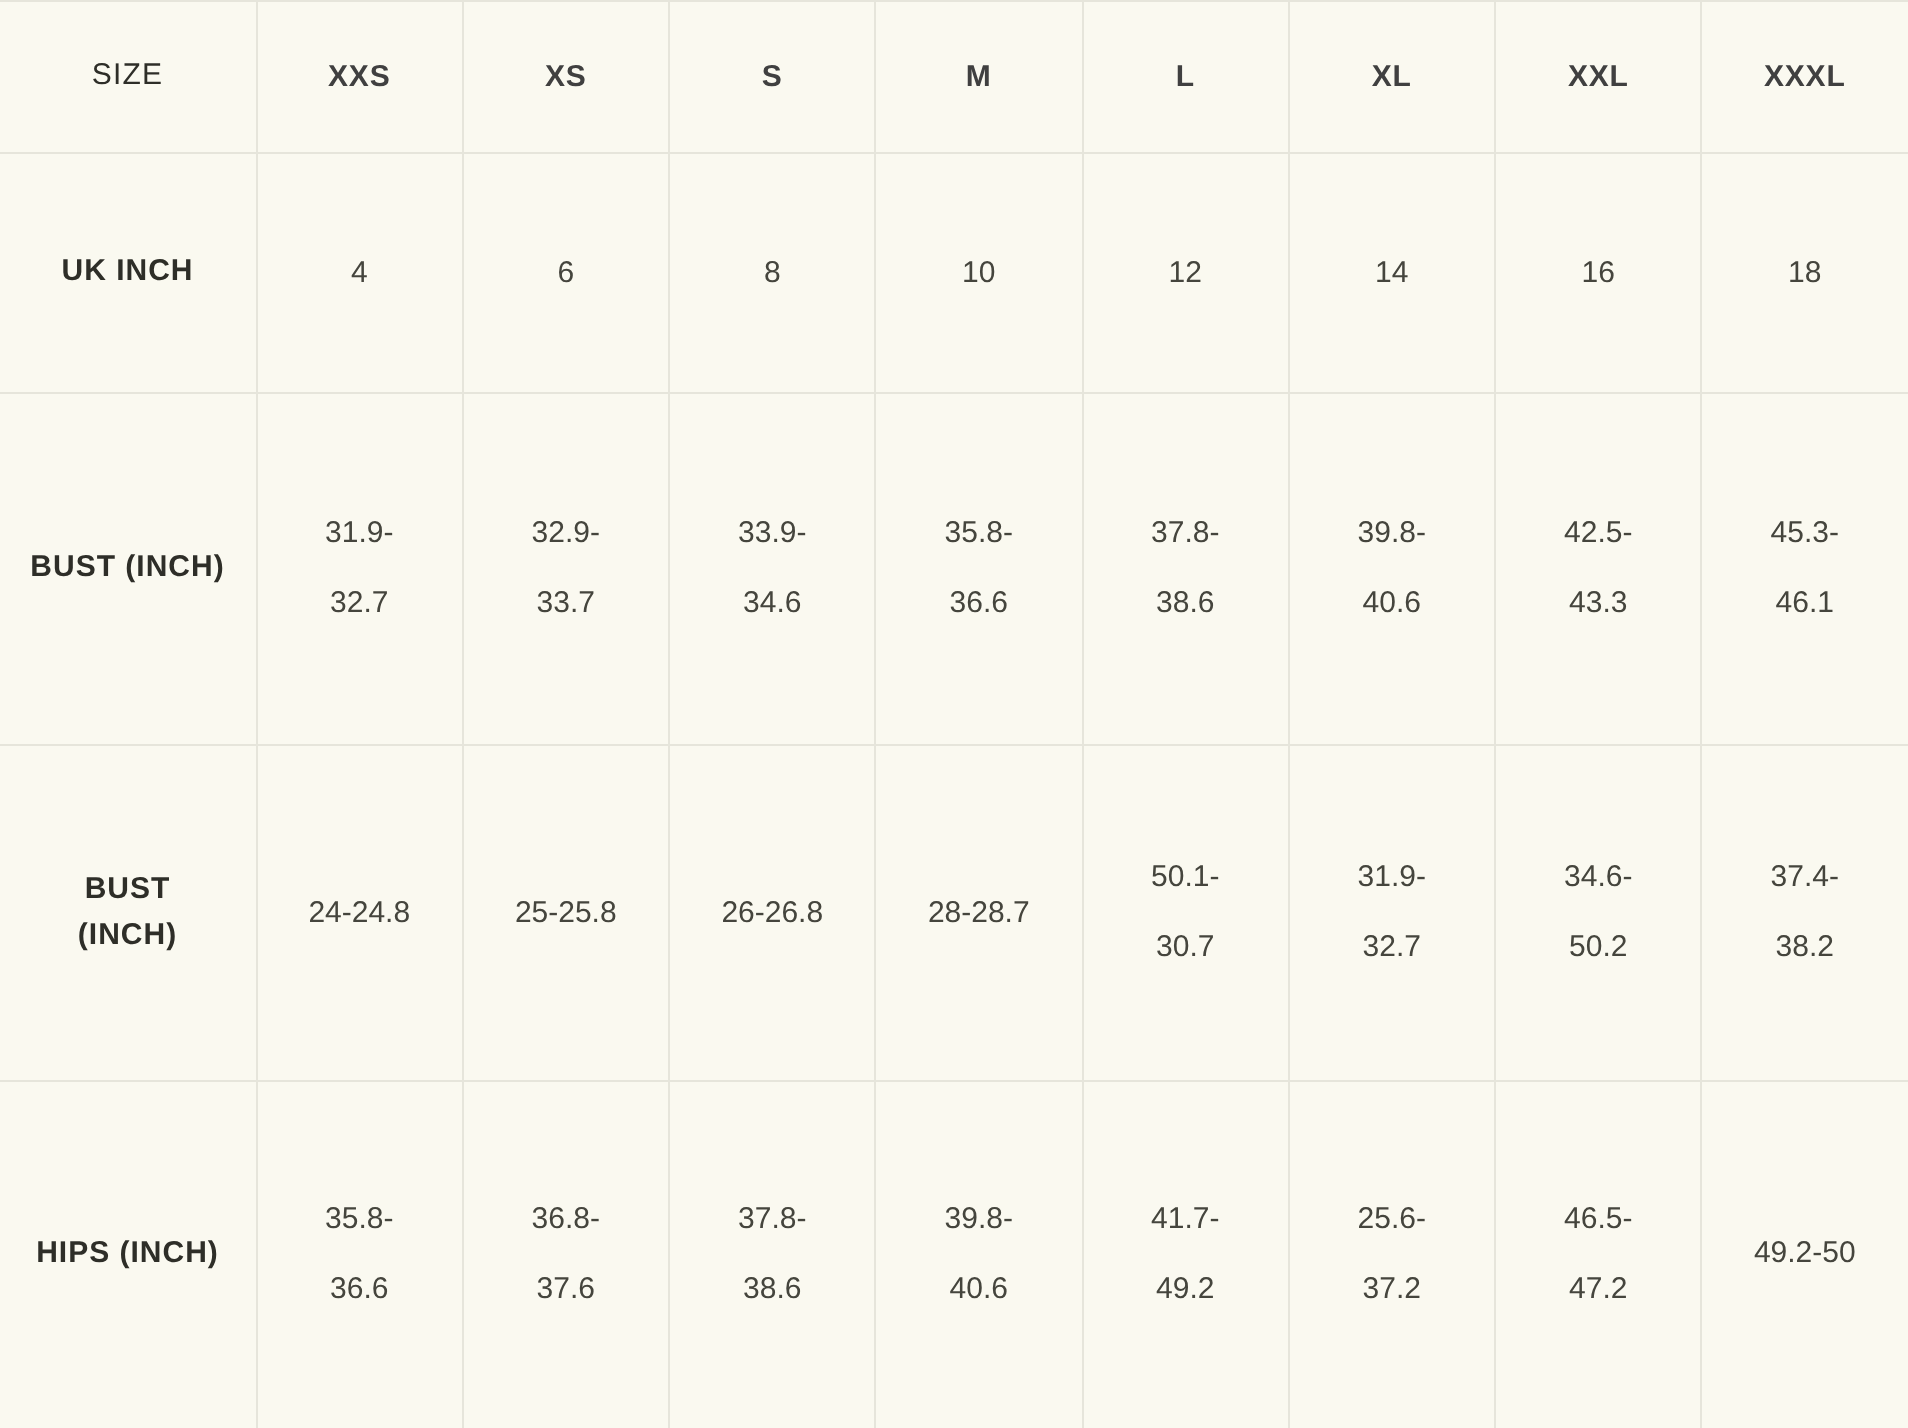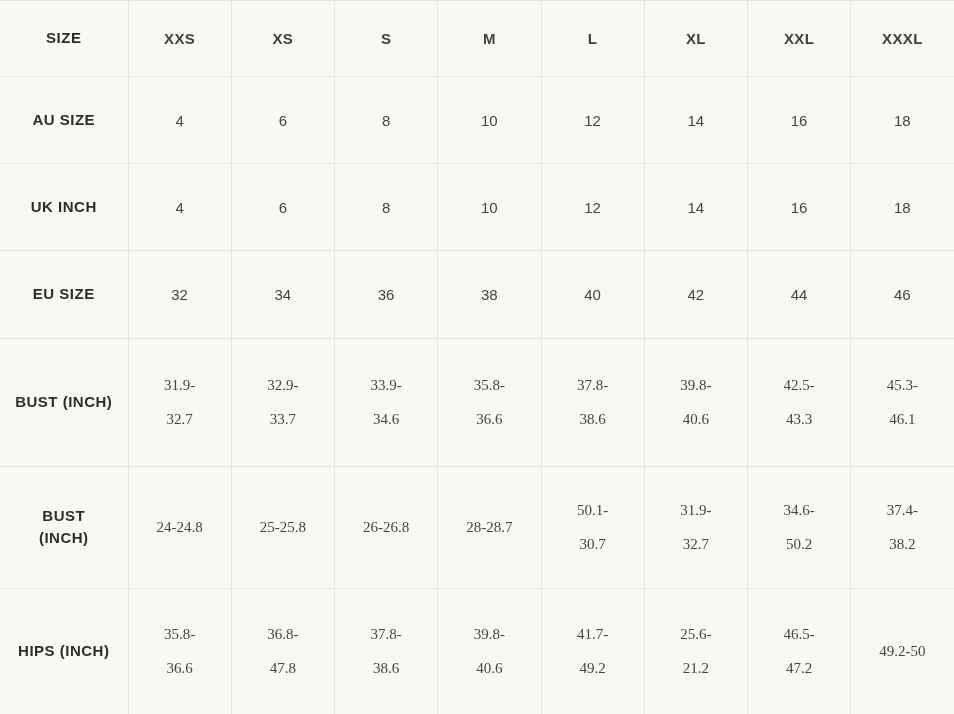--- a/index.html
+++ b/index.html
@@ -47,21 +47,21 @@
   
   .hdr-row th {
     height: 76px;
     font-size: 15px;
     font-weight: 700;
     letter-spacing: 0.4px;
     color: #404040;
   }
   .hdr-row th.row-label {
     font-size: 15px;
-    font-weight: 700;
+    font-weight: 400;
     letter-spacing: 0.6px;
   }
 
   
   td.row-label,
   th.row-label {
     font-size: 15px;
     font-weight: 700;
     letter-spacing: 0.5px;
     color: #2e2e28;
@@ -76,21 +76,21 @@
     line-height: 2.2;
   }
 
   tr.r-au td, tr.r-us td, tr.r-uk td, tr.r-eu td { height: 77px; }
   tr.r-bust td { height: 113px; }
   tr.r-waist td { height: 108px; }
   tr.r-hips td { height: 111px; }
 
   tr.r-bust td.val,
   tr.r-waist td.val,
-  tr.r-hips td.val { line-height: 2.3; font-family: Liberation Serif, serif; }
+  tr.r-hips td.val { line-height: 2.3; }
 
   .wrap2 { display: block; }
 </style>
 </head>
 <body>
 
 <table class="size-chart">
   <colgroup>
     <col class="label-col">
     <col class="data-col">
@@ -110,56 +110,34 @@
       <th>S</th>
       <th>M</th>
       <th>L</th>
       <th>XL</th>
       <th>XXL</th>
       <th>XXXL</th>
     </tr>
   </thead>
   <tbody>
 
-    <tr class="r-au">
-      <td class="row-label">AU SIZE</td>
-      <td class="val">4</td>
-      <td class="val">6</td>
-      <td class="val">8</td>
-      <td class="val">10</td>
-      <td class="val">12</td>
-      <td class="val">14</td>
-      <td class="val">16</td>
-      <td class="val">18</td>
-    </tr>
 
 
     <tr class="r-uk">
       <td class="row-label">UK INCH</td>
       <td class="val">4</td>
       <td class="val">6</td>
       <td class="val">8</td>
       <td class="val">10</td>
       <td class="val">12</td>
       <td class="val">14</td>
       <td class="val">16</td>
       <td class="val">18</td>
     </tr>
 
-    <tr class="r-eu">
-      <td class="row-label">EU SIZE</td>
-      <td class="val">32</td>
-      <td class="val">34</td>
-      <td class="val">36</td>
-      <td class="val">38</td>
-      <td class="val">40</td>
-      <td class="val">42</td>
-      <td class="val">44</td>
-      <td class="val">46</td>
-    </tr>
 
     <tr class="r-bust">
       <td class="row-label">BUST (INCH)</td>
       <td class="val">
         <span class="wrap2">31.9-</span>
         <span class="wrap2">32.7</span>
       </td>
       <td class="val">
         <span class="wrap2">32.9-</span>
         <span class="wrap2">33.7</span>
@@ -226,37 +204,37 @@
     </tr>
 
     <tr class="r-hips">
       <td class="row-label">HIPS (INCH)</td>
       <td class="val">
         <span class="wrap2">35.8-</span>
         <span class="wrap2">36.6</span>
       </td>
       <td class="val">
         <span class="wrap2">36.8-</span>
-        <span class="wrap2">47.8</span>
+        <span class="wrap2">37.6</span>
       </td>
       <td class="val">
         <span class="wrap2">37.8-</span>
         <span class="wrap2">38.6</span>
       </td>
       <td class="val">
         <span class="wrap2">39.8-</span>
         <span class="wrap2">40.6</span>
       </td>
       <td class="val">
         <span class="wrap2">41.7-</span>
         <span class="wrap2">49.2</span>
       </td>
       <td class="val">
         <span class="wrap2">25.6-</span>
-        <span class="wrap2">21.2</span>
+        <span class="wrap2">37.2</span>
       </td>
       <td class="val">
         <span class="wrap2">46.5-</span>
         <span class="wrap2">47.2</span>
       </td>
       <td class="val">
         <span class="wrap2">49.2-50</span>
       </td>
     </tr>
 

